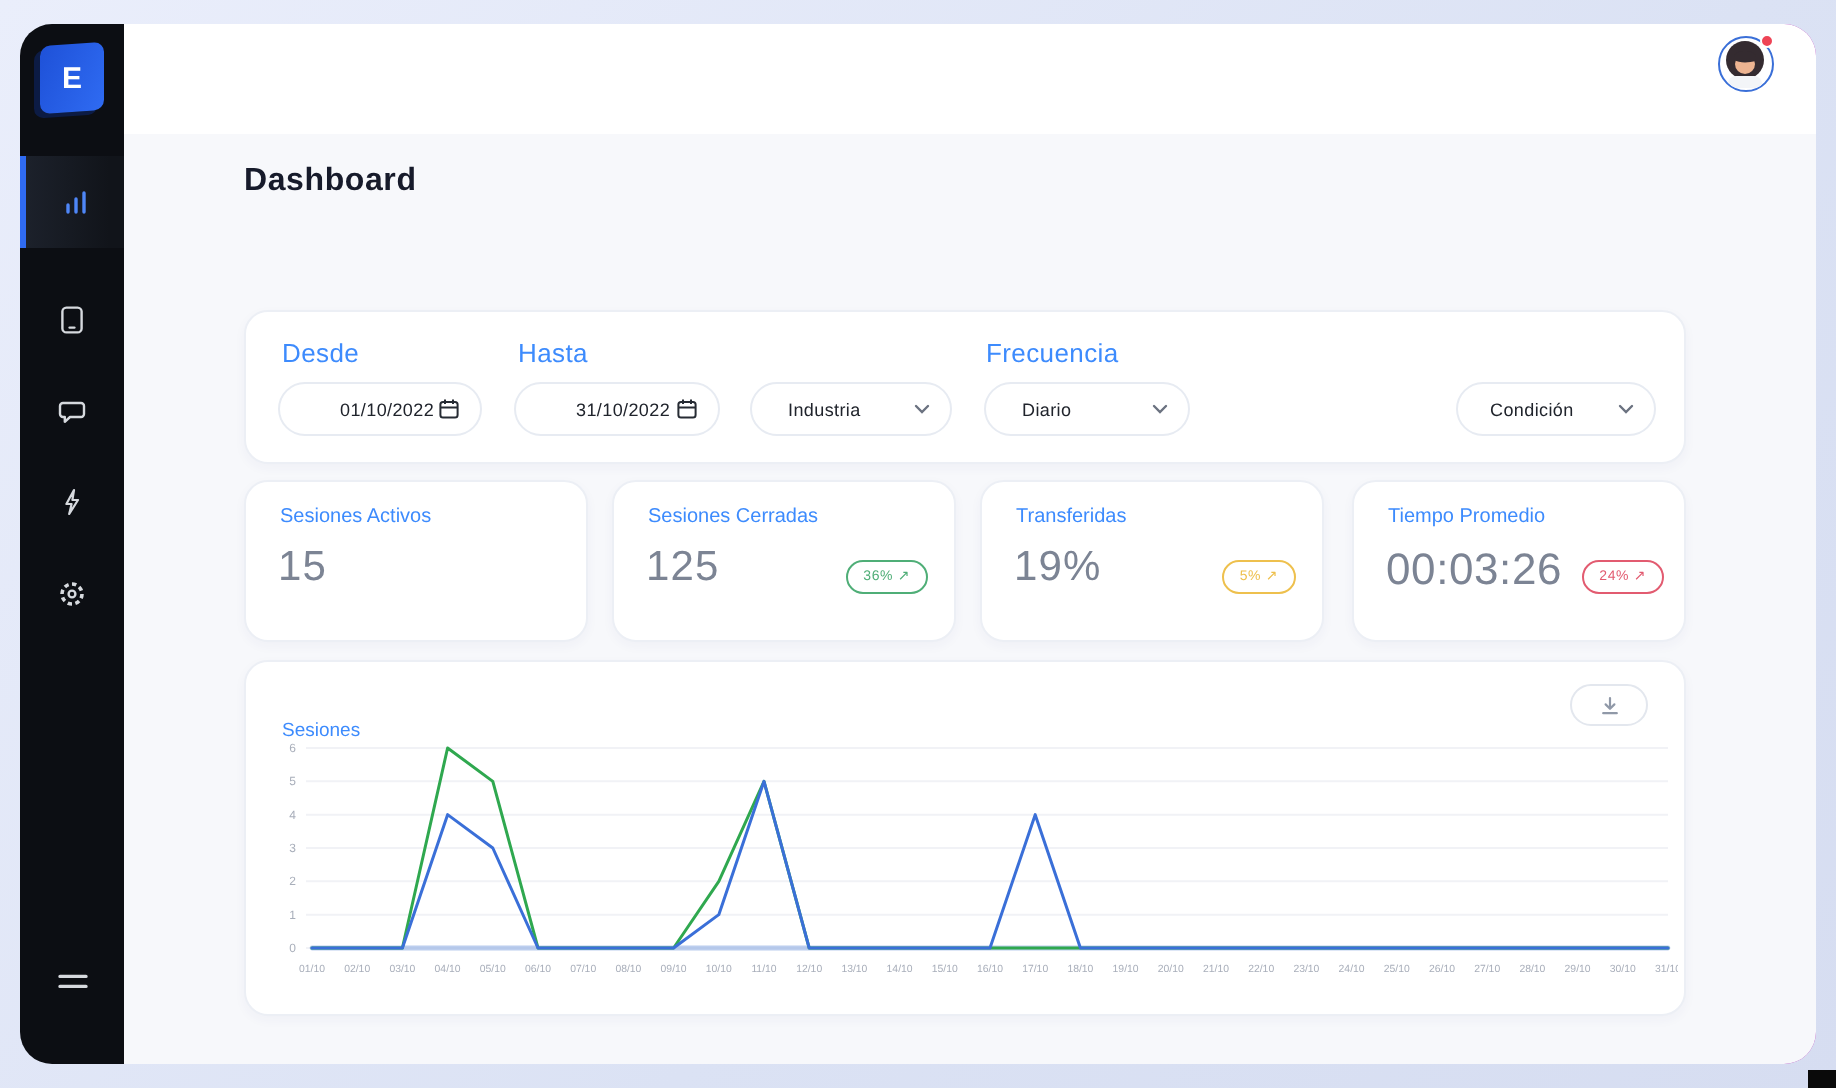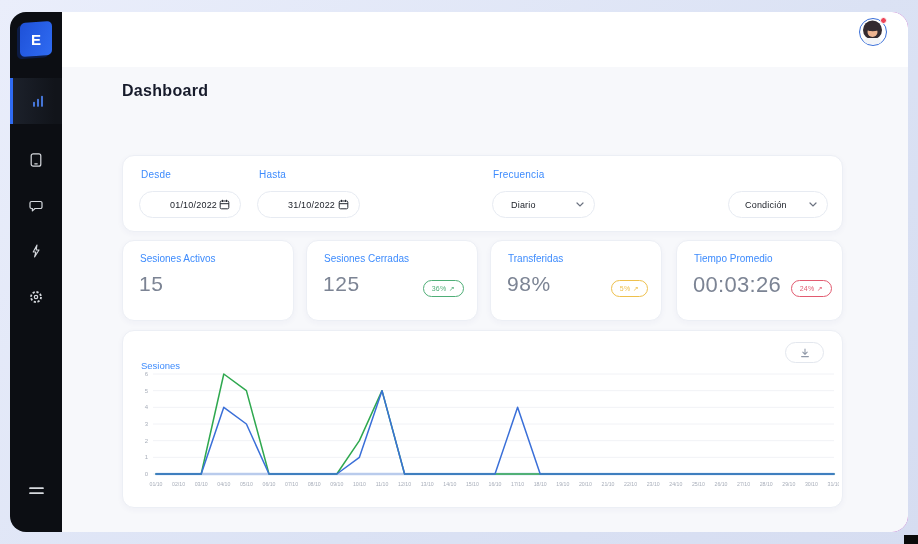--- a/index.html
+++ b/index.html
@@ -41,21 +41,21 @@
   .main { position:absolute; left:0; top:55px; right:0; bottom:0;
     background:#f7f8fb; border-radius:0 0 16px 0; }
   .page-title { position:absolute; left:60px; top:15px; font-size:16px; font-weight:bold;
     color:#171b2b; letter-spacing:.3px; }
 
   .card { position:absolute; background:#fff; border:1px solid #eceff5;
     border-radius:12px; box-shadow:0 2px 6px rgba(40,60,120,.04); }
 
   
   .filter-card { left:60px; top:88px; width:721px; height:77px; }
-  .f-label { position:absolute; top:13px; font-size:10px; color:#3d8bfd; letter-spacing:.2px;text-align:center; }
+  .f-label { position:absolute; top:13px; font-size:13px; color:#3d8bfd; letter-spacing:.2px;text-align:center; }
   .pill { position:absolute; top:35px; height:27px; background:#fff;
     border:1px solid #e7ebf2; border-radius:14px; display:flex; align-items:center;
     justify-content:space-between; padding:0 10px; font-size:9px; color:#20242c;
     cursor:pointer; }
   .pill .val { letter-spacing:.2px; }
   .date-pill .val { margin-left:20px; }
 
   
   .stat-card { top:173px; height:81px; }
   .stat-label { position:absolute; left:17px; top:12px; font-size:10px; color:#3d8bfd; }
@@ -159,20 +159,26 @@
         </div>
 
         <div class="pill date-pill" style="left:134px;width:103px">
           <span class="val">31/10/2022</span>
           <svg width="11" height="11" viewBox="0 0 11 11">
             <rect x="1.2" y="2" width="8.6" height="7.8" rx="1.3" stroke="#262b33" stroke-width="1" fill="none"></rect>
             <path d="M1.2 4.7h8.6 M3.5 0.8v2.2 M7.5 0.8v2.2" stroke="#262b33" stroke-width="1" fill="none"></path>
           </svg>
         </div>
 
+        <div class="pill" style="left:252px;width:101px">
+          <span class="val" style="margin-left:8px">Industria</span>
+          <svg width="8" height="5" viewBox="0 0 8 5">
+            <path d="M1 1l3 3 3-3" stroke="#6b7280" stroke-width="1.2" fill="none" stroke-linecap="round"></path>
+          </svg>
+        </div>
 
         <div class="pill" style="left:369px;width:103px">
           <span class="val" style="margin-left:8px">Diario</span>
           <svg width="8" height="5" viewBox="0 0 8 5">
             <path d="M1 1l3 3 3-3" stroke="#6b7280" stroke-width="1.2" fill="none" stroke-linecap="round"></path>
           </svg>
         </div>
 
 
         <div class="pill" style="left:605px;width:100px">
@@ -189,21 +195,21 @@
       </section>
 
       <section class="card stat-card" style="left:244px;width:172px">
         <span class="stat-label">Sesiones Cerradas</span>
         <span class="stat-value">125</span>
         <span class="stat-badge" style="color: rgb(79, 174, 119); border-color: rgb(79, 174, 119);"><span>36%</span> <span>↗</span></span>
       </section>
 
       <section class="card stat-card" style="left:428px;width:172px">
         <span class="stat-label">Transferidas</span>
-        <span class="stat-value">98%</span>
+        <span class="stat-value">19%</span>
         <span class="stat-badge" style="color: rgb(238, 192, 77); border-color: rgb(238, 192, 77);"><span>5%</span> <span>↗</span></span>
       </section>
 
       <section class="card stat-card" style="left:614px;width:167px">
         <span class="stat-label">Tiempo Promedio</span>
         <span class="stat-value" style="font-size:22px;letter-spacing:.3px">00:03:26</span>
         <span class="stat-badge" style="right: 10px; color: rgb(226, 91, 112); border-color: rgb(226, 91, 112);"><span>24%</span> <span>↗</span></span>
       </section>
 
       <section class="card chart-card">

